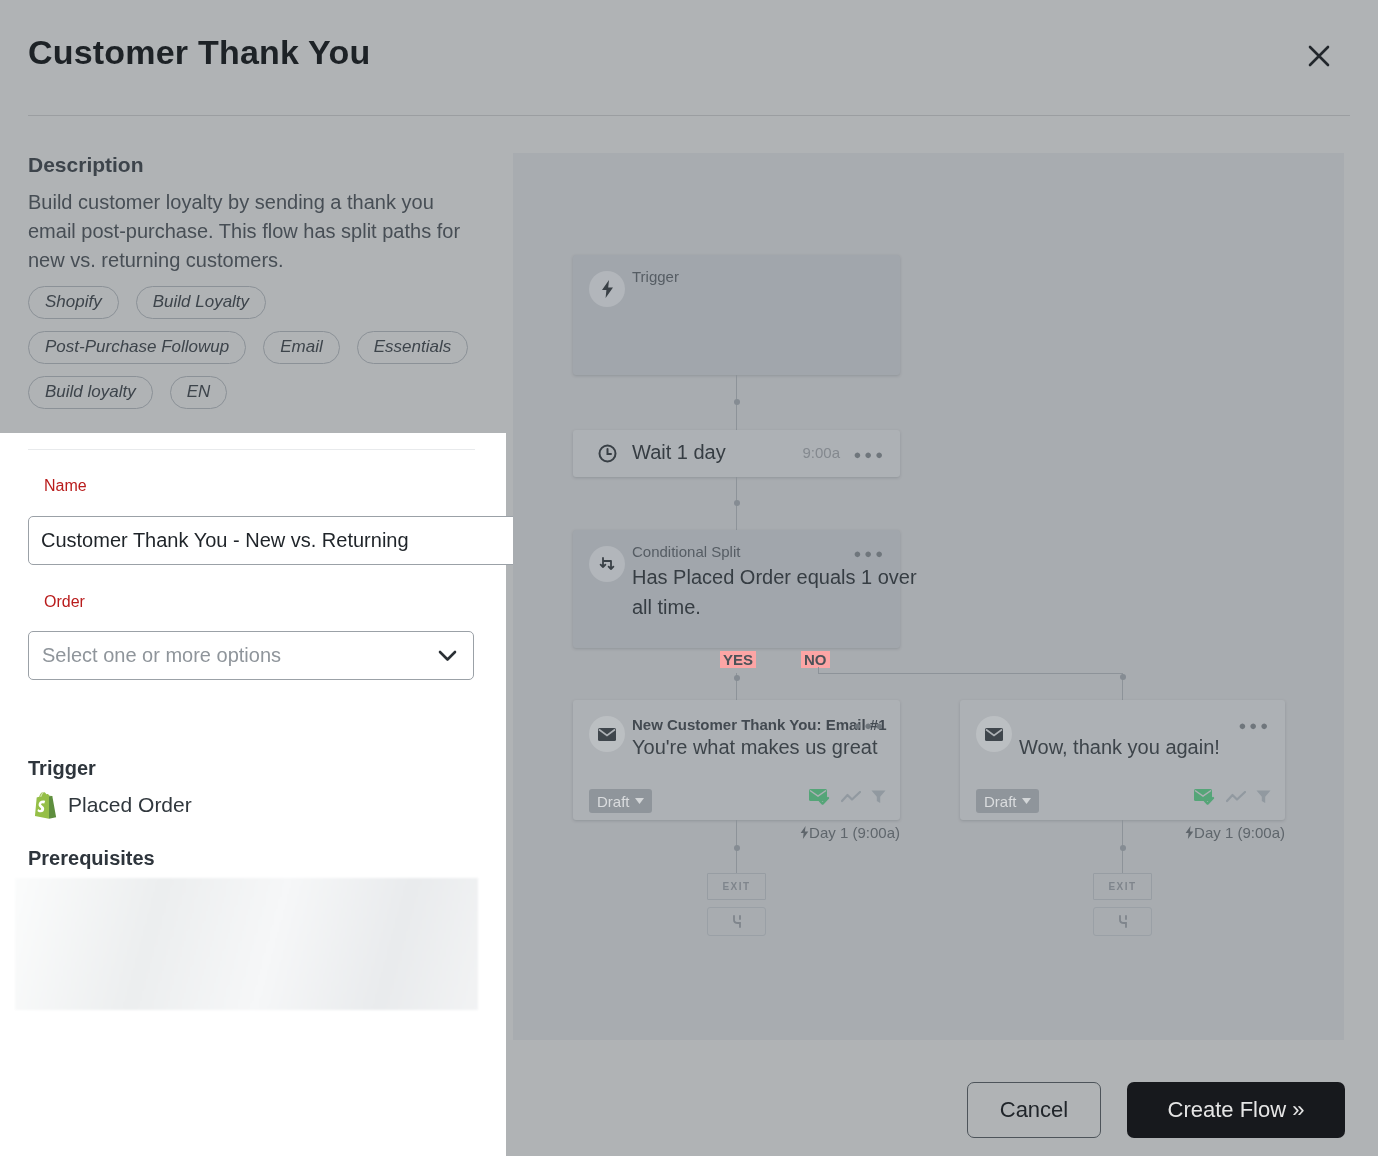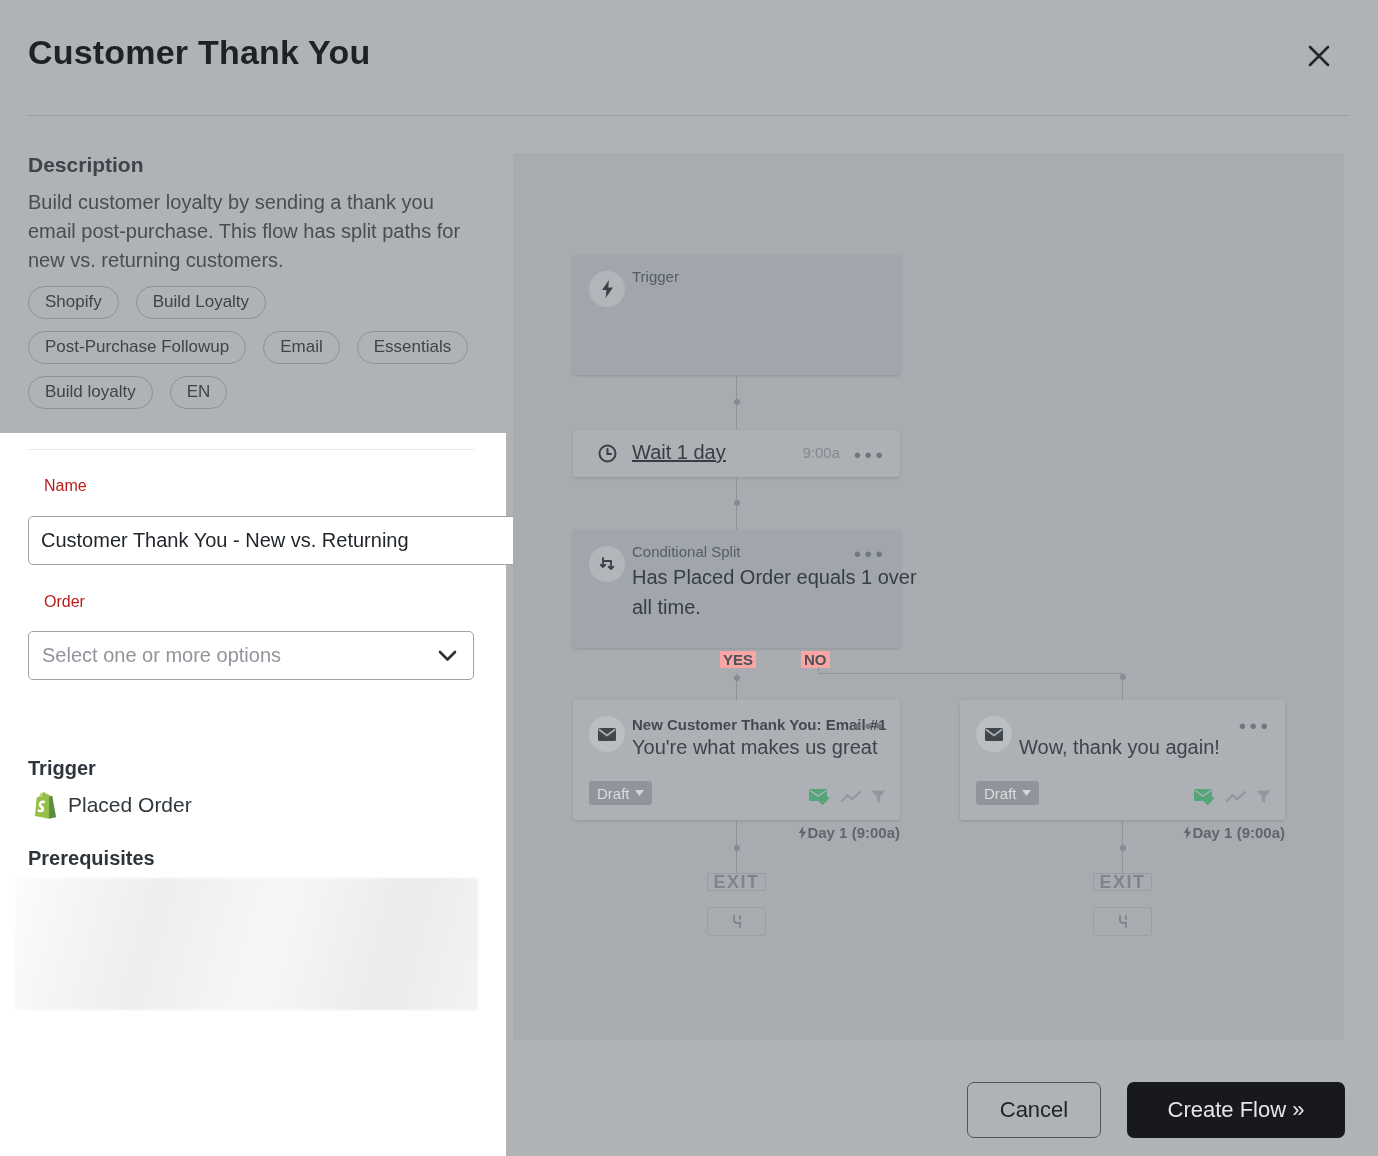--- a/index.html
+++ b/index.html
@@ -11,21 +11,21 @@
   .abs { position:absolute; }
 
   
   .modal-title { left:28px; top:33px; font-size:34px; font-weight:600; color:#1d2226; letter-spacing:.2px; }
   .close-btn { left:1300px; top:38px; width:38px; height:38px; background:transparent; border:none; cursor:pointer; }
   .header-divider { left:28px; top:115px; width:1322px; height:1px; background:#9b9ea1; }
 
   
   .desc-heading { left:28px; top:153px; font-size:21px; font-weight:700; color:#3d444b; }
   .desc-body { left:28px; top:188px; width:436px; font-size:20px; line-height:29px; color:#474e55; }
-  .pill-wrap { left:28px; top:286px; width:450px; display:flex; flex-wrap:wrap; gap:12px 17px; }
+  .pill-wrap { left:28px; top:286px; width:450px; display:flex; flex-wrap:wrap; gap:12px 17px;font-style:italic; }
   .pill {
     border:1.5px solid #8b9197; border-radius:18px; padding:5px 16px 6px;
     font-size:17px; color:#3d444b; background:transparent; white-space:nowrap;
   }
 
   
   .left-panel { left:0; top:433px; width:506px; height:723px; background:#ffffff; }
   .panel-divider { left:28px; top:16px; width:447px; height:1px; background:#e8eaec; }
   .field-label { left:44px; font-size:16px; color:#b91c1c; }
   .name-input {
@@ -58,29 +58,29 @@
   }
   .node-label { position:absolute; left:59px; top:13px; font-size:15px; color:#565d64; }
   .node-text { position:absolute; left:59px; top:32px; font-size:20px; color:#363d43; line-height:30px; }
   .dots-menu { position:absolute; font-size:13px; letter-spacing:3px; color:#6f767c; cursor:pointer; background:none; border:none; }
   .conn { position:absolute; background:#8d9399; }
   .conn-dot { position:absolute; width:6px; height:6px; border-radius:50%; background:#858c93; }
   .branch-label { position:absolute; font-size:15px; font-weight:700; color:#4b5258; background:#fca5a5; padding:0 3px; }
   .email-title { position:absolute; left:59px; top:16px; font-size:15px; font-weight:700; color:#434a51; }
   .email-subject { position:absolute; left:59px; top:36px; font-size:20px; color:#3d444a; }
   .draft-badge {
-    position:absolute; left:16px; bottom:15px; height:24px; padding:0 8px; border-radius:3px;
+    position:absolute; left:16px; bottom:7px; height:24px; padding:0 8px; border-radius:3px;
     background:#8f959b; color:#dadcde; font-size:15px; display:flex; align-items:center; gap:5px; border:none; cursor:pointer;
   }
   .email-icons { position:absolute; right:14px; bottom:14px; display:flex; align-items:center; gap:10px; }
-  .schedule-label { position:absolute; font-size:15px; font-weight:700; color:#5f666c; display:flex; align-items:center; }
+  .schedule-label { position:absolute; font-size:15px; font-weight:400; color:#5f666c; display:flex; align-items:center; }
   .exit-box {
-    position:absolute; width:59px; height:18px; border:1px solid #979da3; border-radius:1px;
+    position:absolute; width:59px; height:27px; border:1px solid #979da3; border-radius:1px;
     display:flex; align-items:center; justify-content:center;
-    font-size:18px; font-weight:700; letter-spacing:1.5px; color:#7f858c; background:transparent;
+    font-size:10px; font-weight:700; letter-spacing:1.5px; color:#7f858c; background:transparent;
   }
   .branch-box {
     position:absolute; width:59px; height:29px; border:1px solid #9aa0a6; border-radius:3px;
     display:flex; align-items:center; justify-content:center; background:transparent;
   }
 
   
   .cancel-btn {
     left:967px; top:1082px; width:134px; height:56px; border:1px solid #4d545a; border-radius:7px;
     background:transparent; font-size:22px; color:#20252a; font-family:inherit; cursor:pointer;
@@ -154,21 +154,21 @@
   </div>
 
   <div class="conn" style="left:223px; top:222px; width:1px; height:55px;"></div>
   <div class="conn-dot" style="left:221px; top:246px;"></div>
 
   <div class="node node-light" style="left:60px; top:277px; width:327px; height:47px;">
     <svg style="position:absolute; left:25px; top:14px;" width="19" height="19" viewBox="0 0 19 19">
       <circle cx="9.5" cy="9.5" r="8" fill="none" stroke="#383f45" stroke-width="2"></circle>
       <path d="M9.5 5 V10 H13" fill="none" stroke="#383f45" stroke-width="2" stroke-linecap="round"></path>
     </svg>
-    <div style="position:absolute; left:59px; top:11px; font-size:20px; color:#363d43;text-decoration:underline;">Wait 1 day</div>
+    <div style="position:absolute; left:59px; top:11px; font-size:20px; color:#363d43;">Wait 1 day</div>
     <div style="position:absolute; right:60px; top:14px; font-size:15px; color:#84898f;">9:00a</div>
     <button class="dots-menu" style="right:14px; top:17px;">●●●</button>
   </div>
 
   <div class="conn" style="left:223px; top:324px; width:1px; height:53px;"></div>
   <div class="conn-dot" style="left:221px; top:347px;"></div>
 
   <div class="node node-gray" style="left:60px; top:377px; width:327px; height:118px;">
     <div class="node-icon-circle">
       <svg width="16" height="15" viewBox="0 0 16 15">

